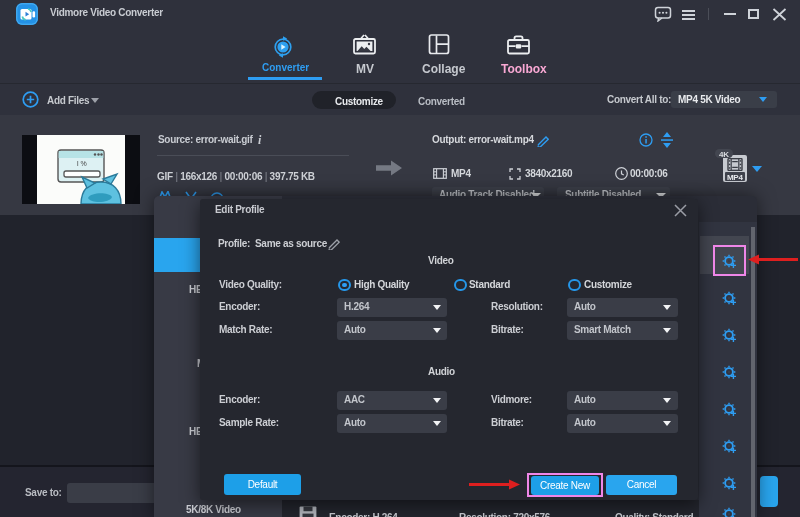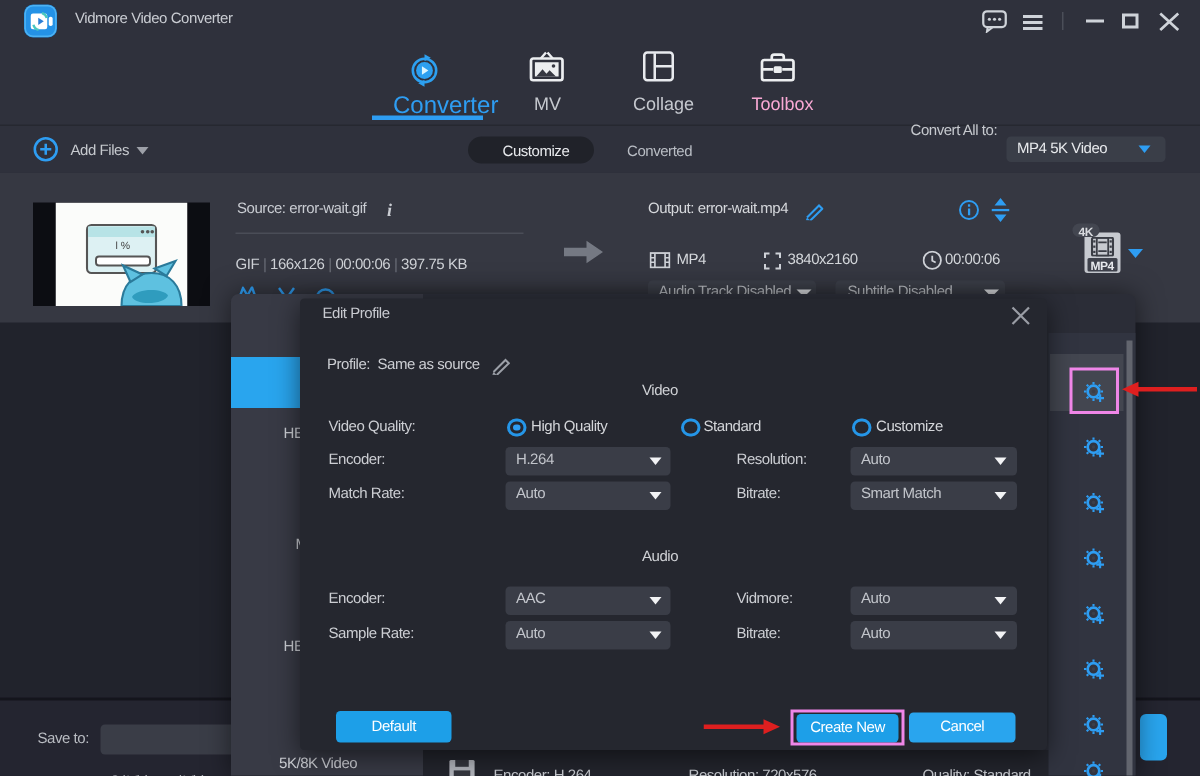--- a/index.html
+++ b/index.html
@@ -1,16 +1,16 @@
 <!DOCTYPE html>
 <html><head><meta charset="utf-8"><style>
 *{margin:0;padding:0;box-sizing:border-box}
 html,body{width:800px;height:517px;overflow:hidden;background:#21232c;font-family:"Liberation Sans",sans-serif}
 .a{position:absolute}
-.t{position:absolute;white-space:nowrap;font-size:10px;letter-spacing:-0.3px;}
+.t{position:absolute;white-space:nowrap;font-size:10px;letter-spacing:-0.3px;font-weight:bold;}
 </style></head>
 <body>
 
 <div class="a" style="left:0;top:0;width:800px;height:115px;background:#2f313c"></div>
 
 <svg class="a" style="left:15px;top:2px" width="24" height="24" viewBox="0 0 24 24">
 <rect x="1" y="1" width="22" height="22" rx="6" fill="#2492e6"></rect>
 <rect x="1.8" y="1.8" width="20.4" height="20.4" rx="5.4" fill="none" stroke="#4db2f2" stroke-width="1"></rect>
 <rect x="5.5" y="7" width="11" height="10.5" rx="1.5" fill="#fff"></rect>
 <rect x="17.5" y="9.2" width="2.6" height="6.2" rx="1.2" fill="#fff"></rect>
@@ -37,21 +37,21 @@
 <path d="M1.5 1 L13.5 12 M13.5 1 L1.5 12" stroke="#cfd3d9" stroke-width="1.8"></path>
 </svg>
 
 <svg class="a" style="left:272px;top:36px" width="22" height="22" viewBox="0 0 22 22">
 <circle cx="11" cy="11" r="7.8" fill="none" stroke="#2da0f0" stroke-width="1.7"></circle>
 <path d="M11 0.2 L15.2 2.5 L11 4.8 Z" fill="#2da0f0"></path>
 <path d="M11 17.2 L6.8 19.5 L11 21.8 Z" fill="#2da0f0"></path>
 <circle cx="11" cy="11" r="5.6" fill="#2da0f0"></circle>
 <path d="M9.3 8.2 L13.6 11 L9.3 13.8 Z" fill="#dcf6ff"></path>
 </svg>
-<div class="t" style="left:262px;top:61.5px;font-size:16px;letter-spacing:0;color:#2e9df2">Converter</div>
+<div class="t" style="left:262px;top:61.5px;font-size:10px;letter-spacing:0;color:#2e9df2">Converter</div>
 <div class="a" style="left:248px;top:77px;width:74px;height:3px;background:#2e9df2"></div>
 
 <svg class="a" style="left:352px;top:33px" width="25" height="23" viewBox="0 0 25 23">
 <path d="M8.5 6 L12 2 M16.5 6 L13 2" stroke="#eceef0" stroke-width="1.6" fill="none"></path>
 <rect x="2" y="6" width="21" height="14.5" rx="1.5" fill="none" stroke="#eceef0" stroke-width="1.8"></rect>
 <rect x="4.6" y="8.5" width="15.8" height="9.5" fill="#eceef0"></rect>
 <path d="M5.5 18 l4.2 -4.8 2.6 2.9 2.1 -2.3 4.2 4.2 Z" fill="#363842"></path>
 <circle cx="17" cy="11" r="1.2" fill="#363842"></circle>
 </svg>
 <div class="t" style="left:356px;top:61.5px;font-size:12px;letter-spacing:0;color:#c6c9cf">MV</div>
@@ -74,21 +74,21 @@
 <svg class="a" style="left:22px;top:91px" width="17" height="17" viewBox="0 0 17 17">
 <circle cx="8.5" cy="8.5" r="7.3" fill="none" stroke="#2e9df2" stroke-width="1.7"></circle>
 <path d="M8.5 4.8 V12.2 M4.8 8.5 H12.2" stroke="#2e9df2" stroke-width="1.7"></path>
 </svg>
 <div class="t" style="left:47px;top:94.5px;color:#c6c9ce">Add Files</div>
 <div class="a" style="left:91px;top:98px;width:0;height:0;border-left:4.5px solid transparent;border-right:4.5px solid transparent;border-top:5.5px solid #9da0a8"></div>
 
 <div class="a" style="left:312px;top:91px;width:84px;height:18px;background:#202229;border-radius:9px"></div>
 <div class="t" style="left:335px;top:95.5px;color:#e8eaed">Customize</div>
 <div class="t" style="left:418px;top:95.5px;color:#b9bdc4">Converted</div>
-<div class="t" style="left:607px;top:82px;color:#c6c9ce">Convert All to:</div>
+<div class="t" style="left:607px;top:94px;color:#c6c9ce">Convert All to:</div>
 <div class="a" style="left:671px;top:91px;width:106px;height:17px;background:#3a3e48;border-radius:3px"></div>
 <div class="t" style="left:678px;top:94px;color:#e8eaed">MP4 5K Video</div>
 <div class="a" style="left:759px;top:97px;width:0;height:0;border-left:4.5px solid transparent;border-right:4.5px solid transparent;border-top:5.5px solid #2e9df2"></div>
 
 <div class="a" style="left:0;top:115px;width:800px;height:100px;background:#363842"></div>
 
 <div class="a" style="left:22px;top:135px;width:118px;height:69px;background:#0c0d12"></div>
 <svg class="a" style="left:37px;top:135px" width="88" height="69" viewBox="0 0 88 69">
 <rect width="88" height="69" fill="#fbfcfa"></rect>
 <rect x="21" y="15" width="46" height="32" rx="3" fill="#ddf1f3" stroke="#555" stroke-width="1.4"></rect>

